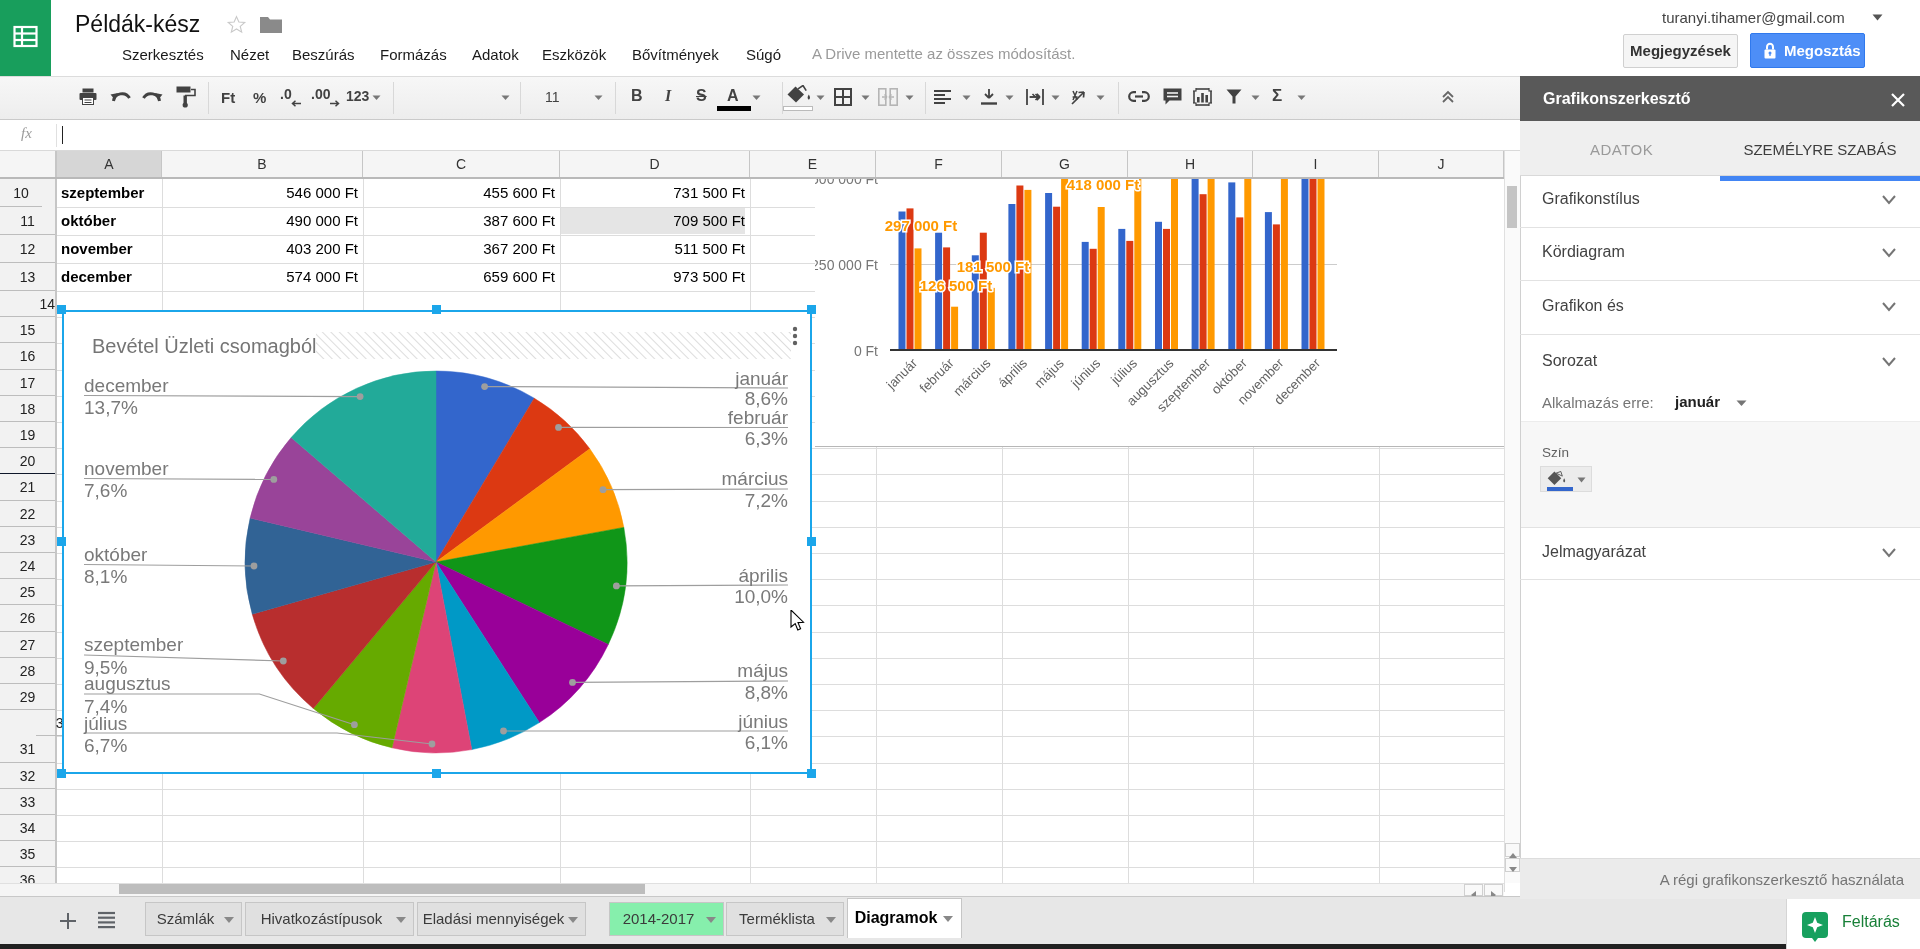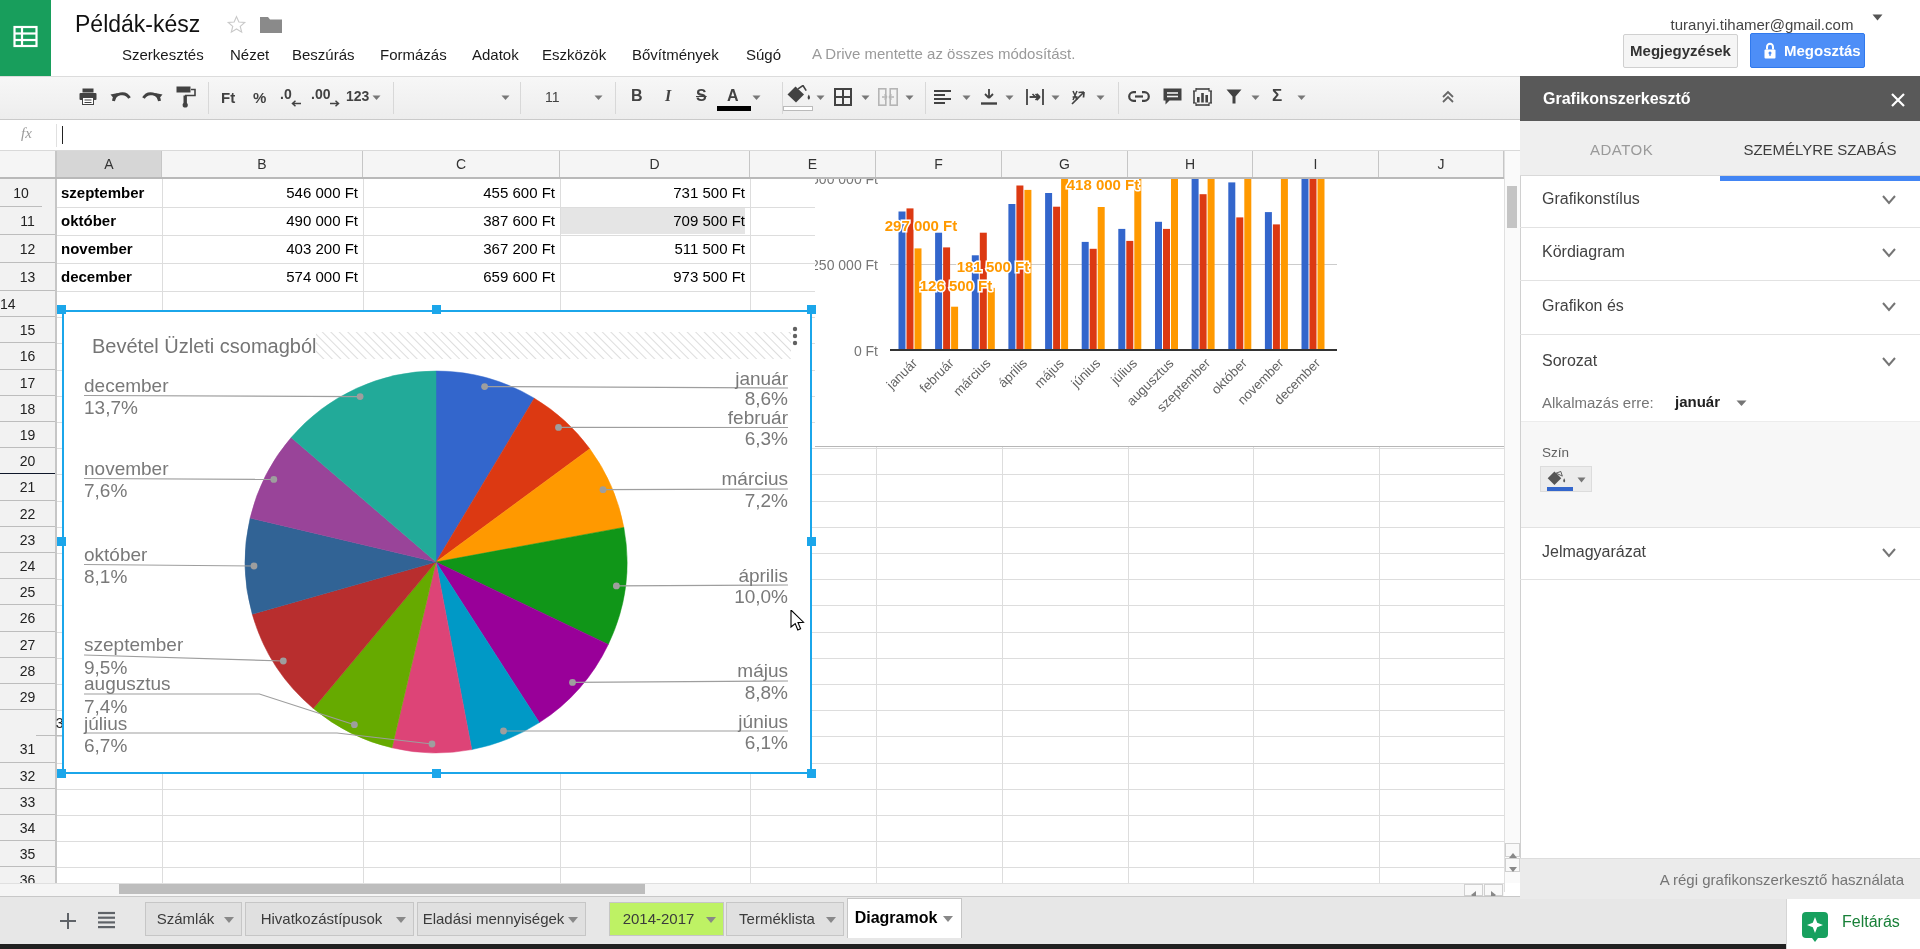--- a/index.html
+++ b/index.html
@@ -25,21 +25,21 @@
 <div style="position:absolute;left:77px;top:46px;font-size:15px;color:#1a1a1a;margin-top:40px;">Fájl</div>
 <div style="position:absolute;left:122px;top:46px;font-size:15px;color:#1a1a1a;">Szerkesztés</div>
 <div style="position:absolute;left:230px;top:46px;font-size:15px;color:#1a1a1a;">Nézet</div>
 <div style="position:absolute;left:292px;top:46px;font-size:15px;color:#1a1a1a;">Beszúrás</div>
 <div style="position:absolute;left:380px;top:46px;font-size:15px;color:#1a1a1a;">Formázás</div>
 <div style="position:absolute;left:472px;top:46px;font-size:15px;color:#1a1a1a;">Adatok</div>
 <div style="position:absolute;left:542px;top:46px;font-size:15px;color:#1a1a1a;">Eszközök</div>
 <div style="position:absolute;left:632px;top:46px;font-size:15px;color:#1a1a1a;">Bővítmények</div>
 <div style="position:absolute;left:746px;top:46px;font-size:15px;color:#1a1a1a;">Súgó</div>
 <div style="position:absolute;left:812px;top:45px;font-size:15px;color:#9a9a9a;">A Drive mentette az összes módosítást.</div>
-<div style="position:absolute;left:1662px;top:9px;width:200px;font-size:15px;color:#444;text-align:center;margin-top:7px;">turanyi.tihamer@gmail.com</div>
+<div style="position:absolute;left:1662px;top:9px;width:200px;font-size:15px;color:#444;text-align:left;">turanyi.tihamer@gmail.com</div>
 <svg class="abs" style="left:1872px;top:14px;" width="11" height="7" viewBox="0 0 11 7">
       <path d="M0.5 0.5 L5.5 6.5 L10.5 0.5 Z" fill="#555"></path>
     </svg>
 <div style="position:absolute;left:1623px;top:34px;width:115px;height:34px;background:#f5f5f5;border:1px solid #d0d0d0;border-radius:2px;font-size:15px;font-weight:bold;color:#333;text-align:center;line-height:32px;">Megjegyzések</div>
 <div class="abs" style="left:1750px;top:33px;width:115px;height:35px;background:#4d8ef7;border:1px solid #3079ed;border-radius:2px;color:#fff;font-size:15px;font-weight:bold;line-height:33px;padding-left:33px;">Megosztás
 <svg style="position:absolute;left:12px;top:8px;" width="14" height="18" viewBox="0 0 14 18">
         <path d="M4 7.5 V5 a3 3.2 0 0 1 6 0 V7.5" fill="none" stroke="#fff" stroke-width="2"></path>
         <rect x="1.5" y="7.5" width="11" height="9" rx="1" fill="#fff"></rect>
         <circle cx="7" cy="11" r="1.5" fill="#4d8ef7"></circle>
         <rect x="6.4" y="11" width="1.2" height="3" fill="#4d8ef7"></rect>
@@ -212,21 +212,21 @@
 <div style="position:absolute;left:876px;top:151px;width:126px;height:26px;background:#f5f5f5;border-right:1px solid #c6c6c6;color:#333;font-size:14px;text-align:center;line-height:26px;">F</div>
 <div style="position:absolute;left:1002px;top:151px;width:126px;height:26px;background:#f5f5f5;border-right:1px solid #c6c6c6;color:#333;font-size:14px;text-align:center;line-height:26px;">G</div>
 <div style="position:absolute;left:1128px;top:151px;width:125px;height:26px;background:#f5f5f5;border-right:1px solid #c6c6c6;color:#333;font-size:14px;text-align:center;line-height:26px;">H</div>
 <div style="position:absolute;left:1253px;top:151px;width:126px;height:26px;background:#f5f5f5;border-right:1px solid #c6c6c6;color:#333;font-size:14px;text-align:center;line-height:26px;">I</div>
 <div style="position:absolute;left:1379px;top:151px;width:125px;height:26px;background:#f5f5f5;border-right:1px solid #c6c6c6;color:#333;font-size:14px;text-align:center;line-height:26px;">J</div>
 <div class="abs" style="left:0;top:179px;width:57px;height:713px;background:#f2f2f2;border-right:2px solid #c6c6c6;"></div>
 <div style="position:absolute;left:0;top:179px;width:42px;height:28px;border-bottom:1px solid #bdbdbd;color:#222;font-size:14px;text-align:center;line-height:28px;">10</div>
 <div style="position:absolute;left:0;top:207px;width:55px;height:28px;border-bottom:1px solid #bdbdbd;color:#222;font-size:14px;text-align:center;line-height:28px;">11</div>
 <div style="position:absolute;left:0;top:235px;width:55px;height:28px;border-bottom:1px solid #bdbdbd;color:#222;font-size:14px;text-align:center;line-height:28px;">12</div>
 <div style="position:absolute;left:0;top:263px;width:55px;height:28px;border-bottom:1px solid #bdbdbd;color:#222;font-size:14px;text-align:center;line-height:28px;">13</div>
-<div style="position:absolute;left:0;top:291px;width:55px;height:26.19999999999999px;border-bottom:1px solid #bdbdbd;color:#222;font-size:14px;text-align:left;line-height:26.19999999999999px;">14</div>
+<div style="position:absolute;left:0;top:291px;width:55px;height:26.19999999999999px;border-bottom:1px solid #bdbdbd;color:#222;font-size:14px;text-align:right;line-height:26.19999999999999px;">14</div>
 <div style="position:absolute;left:0;top:317.2px;width:55px;height:26.19999999999999px;border-bottom:1px solid #bdbdbd;color:#222;font-size:14px;text-align:center;line-height:26.19999999999999px;">15</div>
 <div style="position:absolute;left:0;top:343.4px;width:55px;height:26.200000000000045px;border-bottom:1px solid #bdbdbd;color:#222;font-size:14px;text-align:center;line-height:26.200000000000045px;">16</div>
 <div style="position:absolute;left:0;top:369.6px;width:55px;height:26.19999999999999px;border-bottom:1px solid #bdbdbd;color:#222;font-size:14px;text-align:center;line-height:26.19999999999999px;">17</div>
 <div style="position:absolute;left:0;top:395.8px;width:55px;height:26.19999999999999px;border-bottom:1px solid #bdbdbd;color:#222;font-size:14px;text-align:center;line-height:26.19999999999999px;">18</div>
 <div style="position:absolute;left:0;top:422.0px;width:55px;height:26.19999999999999px;border-bottom:1px solid #bdbdbd;color:#222;font-size:14px;text-align:center;line-height:26.19999999999999px;">19</div>
 <div style="position:absolute;left:0;top:448.2px;width:55px;height:26.19999999999999px;border-bottom:1px solid #0f172a;color:#222;font-size:14px;text-align:center;line-height:26.19999999999999px;">20</div>
 <div style="position:absolute;left:0;top:474.4px;width:55px;height:26.200000000000045px;border-bottom:1px solid #bdbdbd;color:#222;font-size:14px;text-align:center;line-height:26.200000000000045px;">21</div>
 <div style="position:absolute;left:0;top:500.6px;width:55px;height:26.199999999999932px;border-bottom:1px solid #bdbdbd;color:#222;font-size:14px;text-align:center;line-height:26.199999999999932px;">22</div>
 <div style="position:absolute;left:0;top:526.8px;width:55px;height:26.200000000000045px;border-bottom:1px solid #bdbdbd;color:#222;font-size:14px;text-align:center;line-height:26.200000000000045px;">23</div>
 <div style="position:absolute;left:0;top:553.0px;width:55px;height:26.200000000000045px;border-bottom:1px solid #bdbdbd;color:#222;font-size:14px;text-align:center;line-height:26.200000000000045px;">24</div>
@@ -472,21 +472,21 @@
         <path d="M0 0 L5 6 L10 0 Z" fill="#888"></path>
       </svg></div>
 <div class="abs" style="left:245px;top:902px;width:169px;height:34px;background:#e0e0e0;border:1px solid #c6c6c6;color:#3b3b3b;font-size:15px;text-align:center;line-height:32px;padding-right:16px;">Hivatkozástípusok
 <svg style="position:absolute;right:7px;top:14px;" width="10" height="6" viewBox="0 0 10 6">
         <path d="M0 0 L5 6 L10 0 Z" fill="#888"></path>
       </svg></div>
 <div class="abs" style="left:417px;top:902px;width:169px;height:34px;background:#e0e0e0;border:1px solid #c6c6c6;color:#3b3b3b;font-size:15px;text-align:center;line-height:32px;padding-right:16px;">Eladási mennyiségek
 <svg style="position:absolute;right:7px;top:14px;" width="10" height="6" viewBox="0 0 10 6">
         <path d="M0 0 L5 6 L10 0 Z" fill="#888"></path>
       </svg></div>
-<div class="abs" style="left:609px;top:902px;width:115px;height:34px;background:#bef264;border:1px solid #c6c6c6;color:#3b3b3b;font-size:15px;text-align:center;line-height:32px;padding-right:16px;">2014-2017
+<div class="abs" style="left:609px;top:902px;width:115px;height:34px;background:#86efac;border:1px solid #c6c6c6;color:#3b3b3b;font-size:15px;text-align:center;line-height:32px;padding-right:16px;">2014-2017
 <svg style="position:absolute;right:7px;top:14px;" width="10" height="6" viewBox="0 0 10 6">
         <path d="M0 0 L5 6 L10 0 Z" fill="#888"></path>
       </svg></div>
 <div class="abs" style="left:726px;top:902px;width:118px;height:34px;background:#e0e0e0;border:1px solid #c6c6c6;color:#3b3b3b;font-size:15px;text-align:center;line-height:32px;padding-right:16px;">Terméklista
 <svg style="position:absolute;right:7px;top:14px;" width="10" height="6" viewBox="0 0 10 6">
         <path d="M0 0 L5 6 L10 0 Z" fill="#888"></path>
       </svg></div>
 <div class="abs" style="left:847px;top:898px;width:115px;height:40px;background:#fff;border:1px solid #c6c6c6;border-bottom:none;color:#000;font-size:16px;font-weight:bold;text-align:center;line-height:38px;padding-right:17px;">Diagramok
 <svg style="position:absolute;right:8px;top:17px;" width="10" height="6" viewBox="0 0 10 6">
         <path d="M0 0 L5 6 L10 0 Z" fill="#888"></path>

